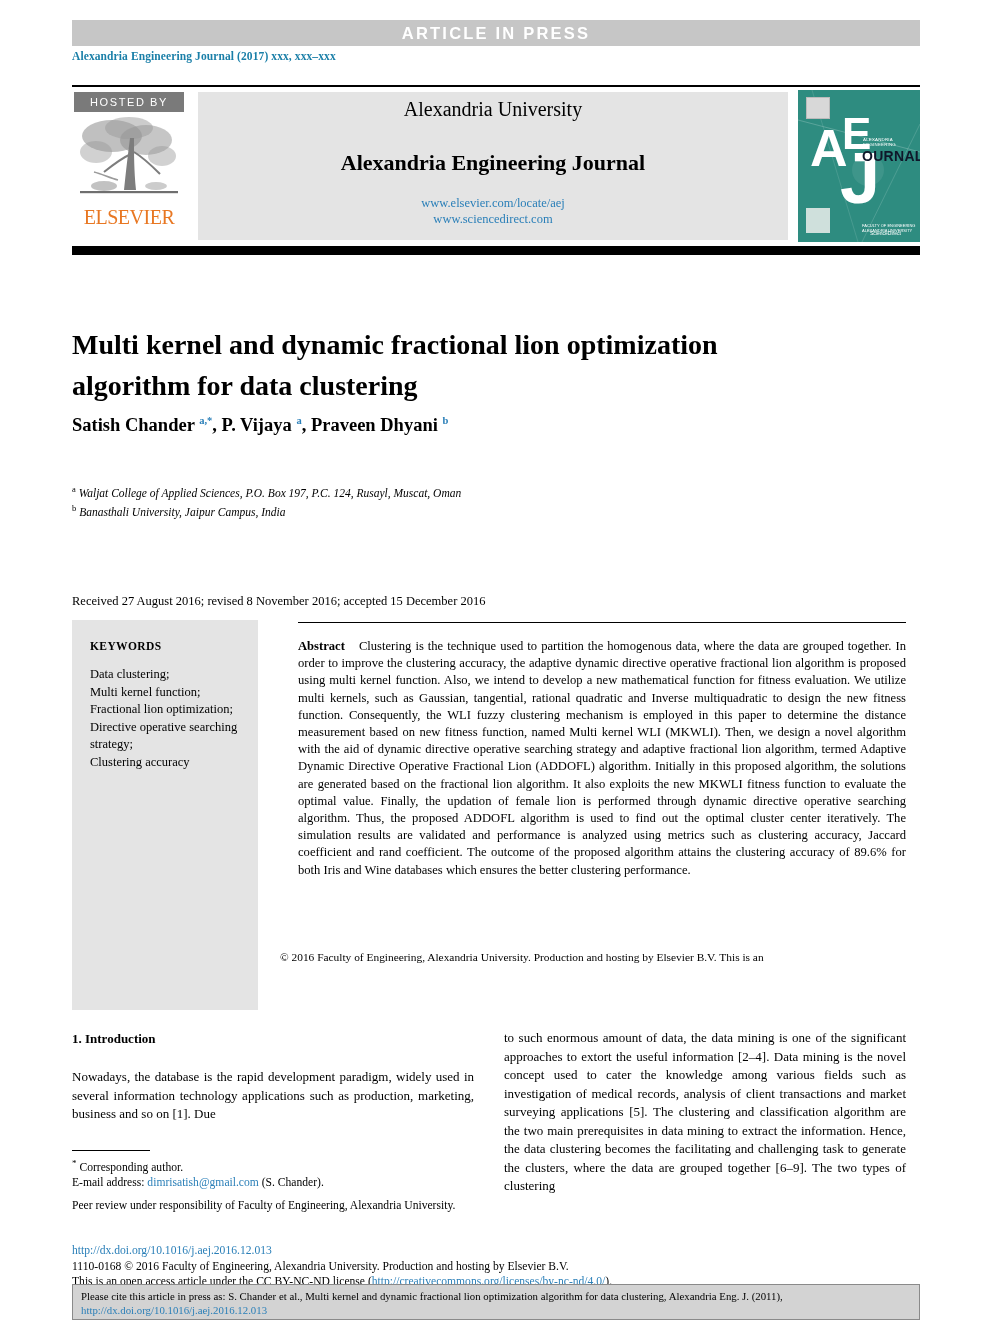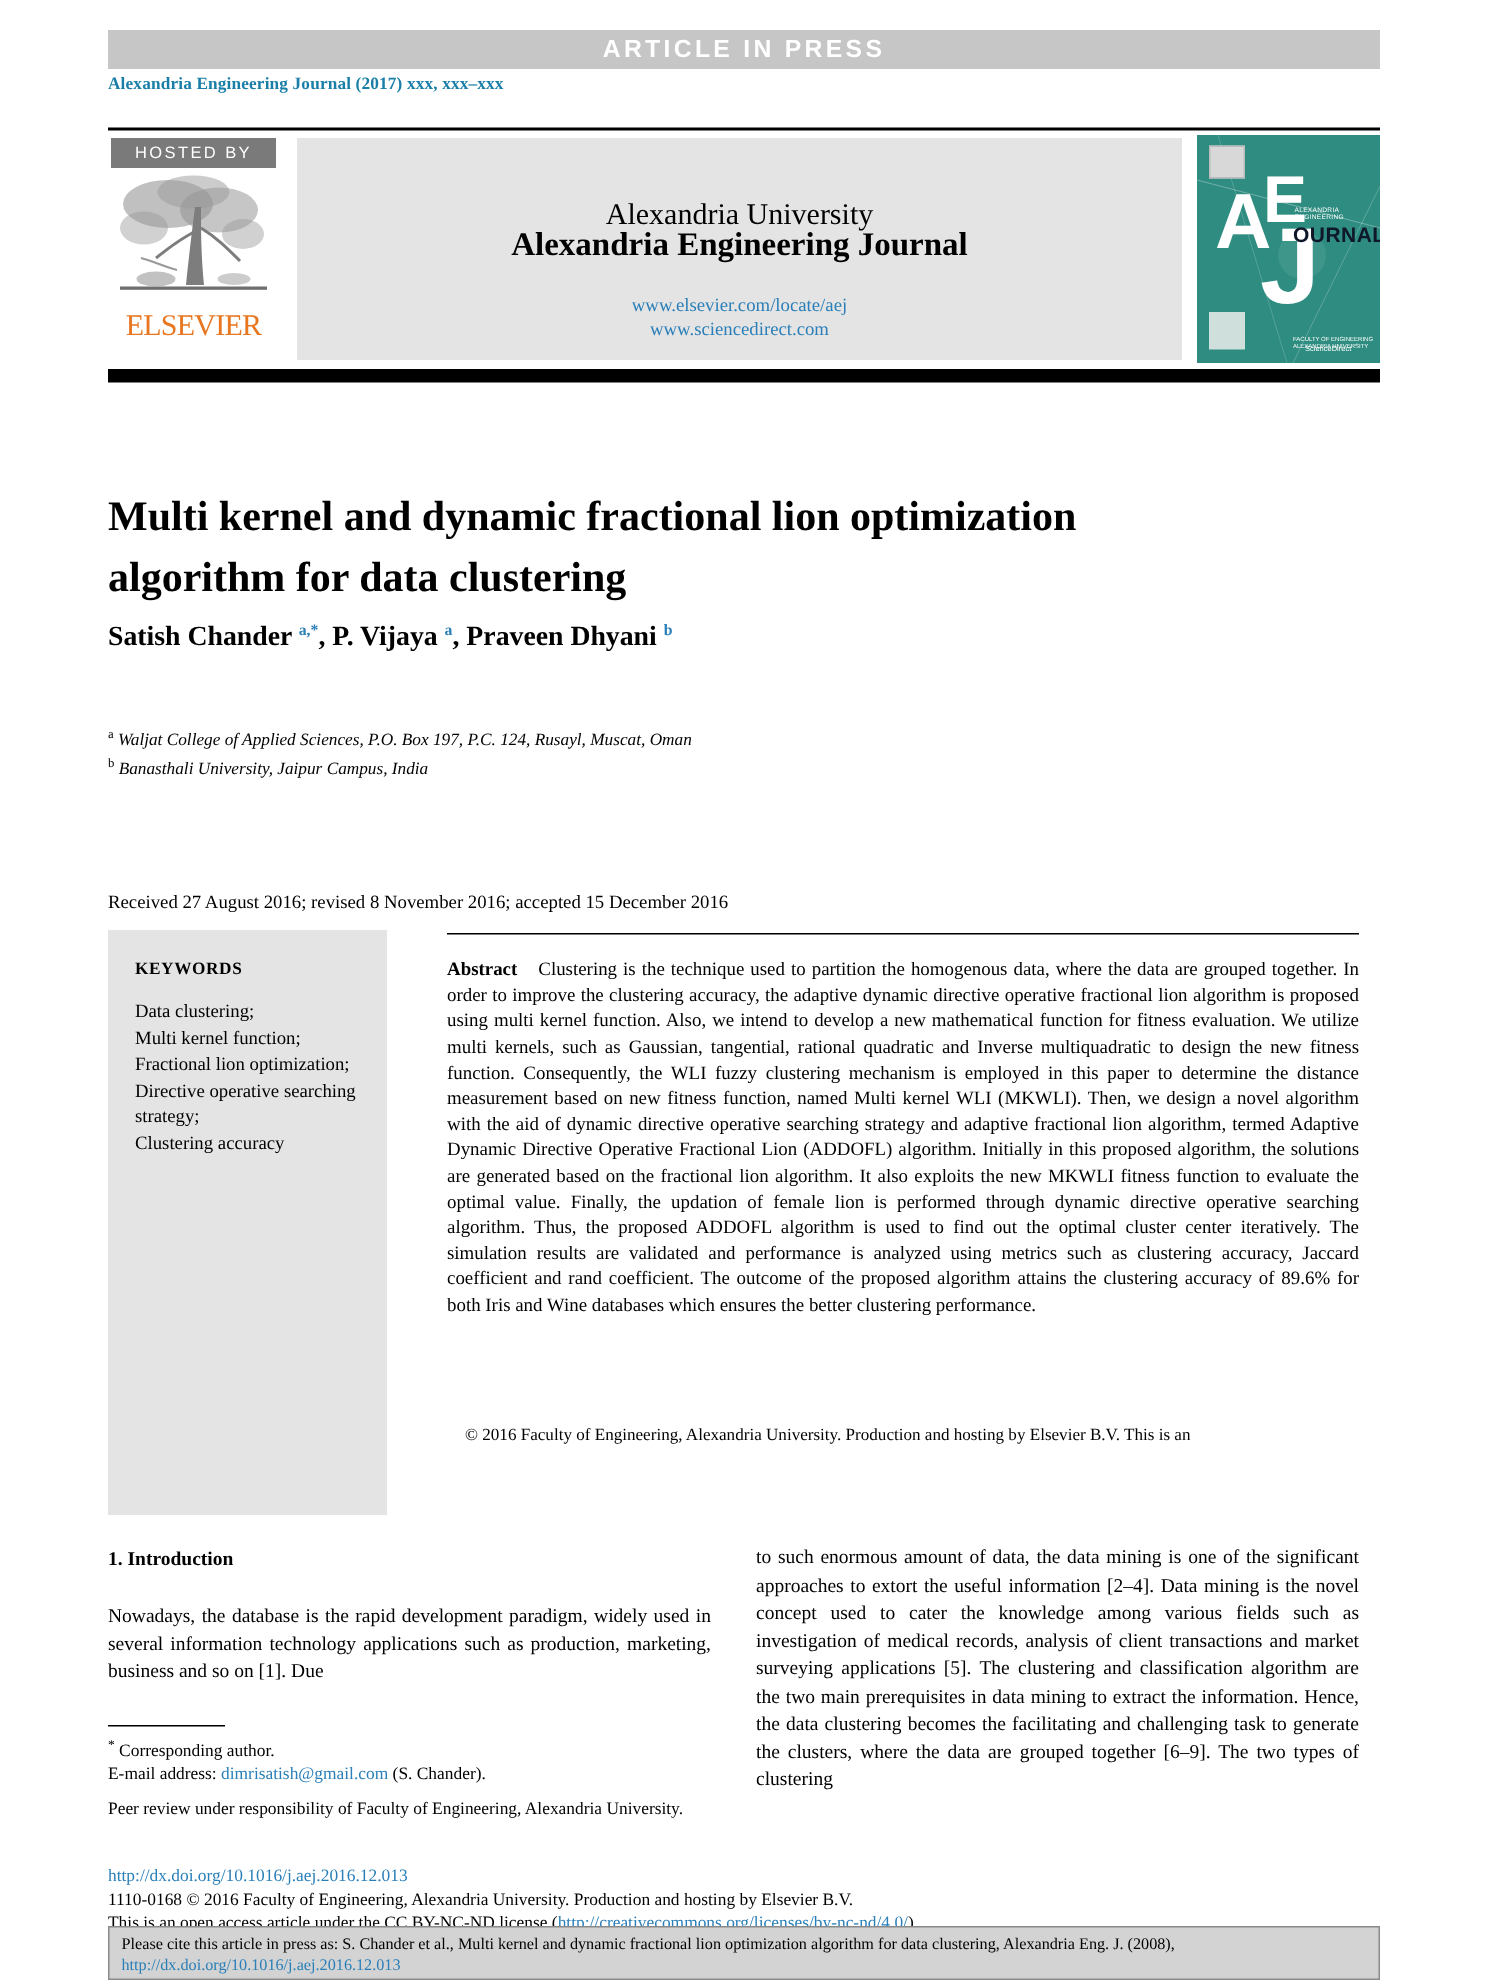--- a/index.html
+++ b/index.html
@@ -98,21 +98,21 @@
   }
 
   .center-panel {
     position: absolute;
     left: 126px; top: 2px;
     width: 590px; height: 148px;
     background: #e4e4e4;
   }
   .c-univ {
     position: absolute;
-    left: 0; top: 40px;
+    left: 0; top: 6px;
     width: 590px;
     text-align: center;
     font-size: 20px;
     font-family: "Liberation Serif", serif;
   }
   .c-journal {
     position: absolute;
     left: 0; top: 58px;
     width: 590px;
     text-align: center;
@@ -277,21 +277,21 @@
     line-height: 17.2px;
     text-align: justify;
     font-family: "Liberation Serif", serif;
   }
   .abstract .abs-label {
     font-weight: bold;
     margin-right: 14px;
   }
   .copyright {
     position: absolute;
-    left: 310px; top: 950px;
+    left: 280px; top: 950px;
     width: 608px;
     font-size: 11.4px;
     line-height: 15.5px;
     font-family: "Liberation Serif", serif;
   }
   .copyright .indent { display: block; padding-left: 10px; }
   a, .lnk { color: #2a7fb8; text-decoration: none; }
 
   
   .sec-head {
@@ -468,18 +468,18 @@
   </div>
   <div class="peer">Peer review under responsibility of Faculty of Engineering, Alexandria University.</div>
   <div class="doi-block">
     <div class="doi-line lnk">http://dx.doi.org/10.1016/j.aej.2016.12.013</div>
     <div>1110-0168 © 2016 Faculty of Engineering, Alexandria University. Production and hosting by Elsevier B.V.</div>
     <div><span>This is an open access article under the CC BY-NC-ND license (</span><span class="lnk">http://creativecommons.org/licenses/by-nc-nd/4.0/</span><span>).</span></div>
   </div>
 
   <div class="cite-box">
     <div class="cite-text">
-      <span>Please cite this article in press as: S. Chander et al., Multi kernel and dynamic fractional lion optimization algorithm for data clustering,  Alexandria Eng. J. (2008),</span><br>
+      <span>Please cite this article in press as: S. Chander et al., Multi kernel and dynamic fractional lion optimization algorithm for data clustering,  Alexandria Eng. J. (2011),</span><br>
       <span class="lnk">http://dx.doi.org/10.1016/j.aej.2016.12.013</span>
     </div>
   </div>
 
 </div>
 
 </body></html>

